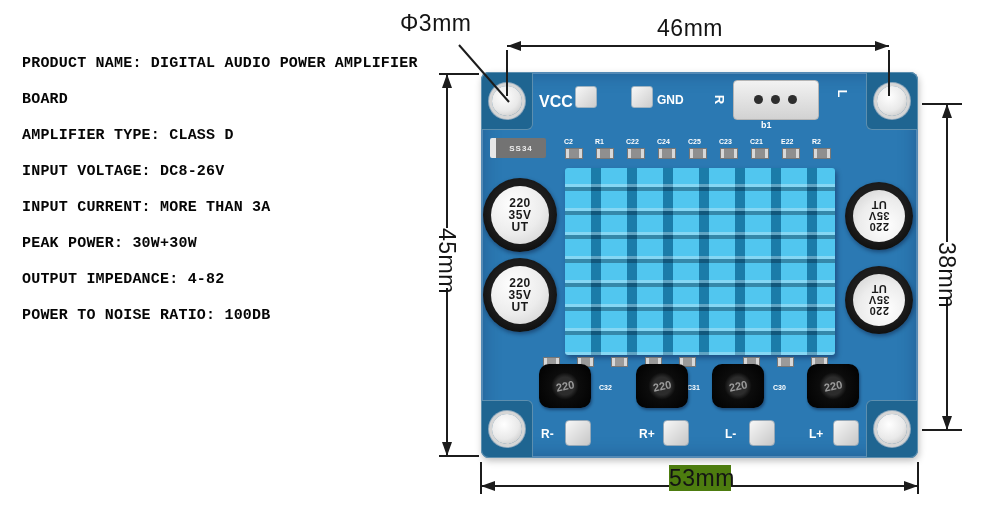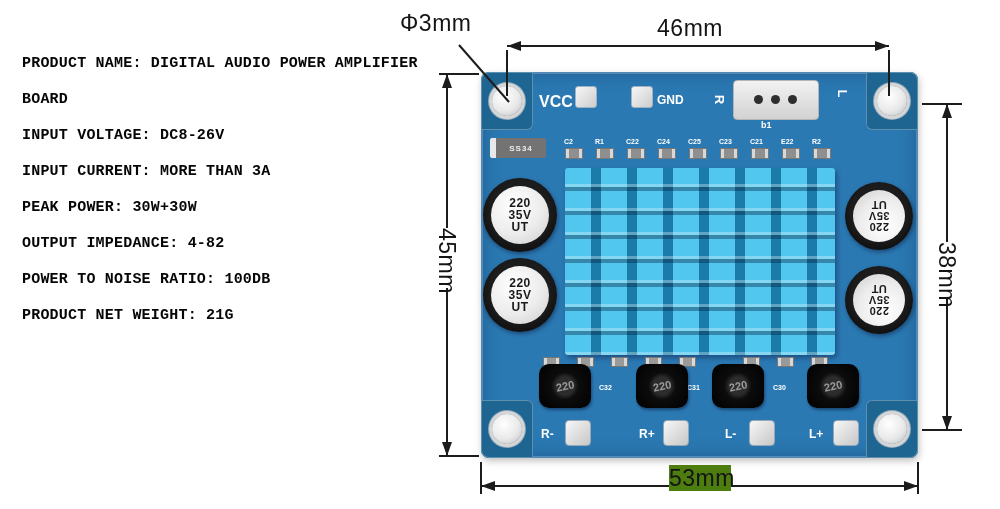--- a/index.html
+++ b/index.html
@@ -131,26 +131,26 @@
     background:linear-gradient(135deg,#f7f7f7,#c7c7c7); border:1px solid #95a8b8;
   }
 </style>
 </head>
 <body>
 
 <div class="stage">
 
   <div class="specs">
     <div class="spec">PRODUCT NAME: DIGITAL AUDIO POWER AMPLIFIER BOARD</div>
+    <div class="spec">AMPLIFIER TYPE: CLASS D</div>
     <div class="spec">INPUT VOLTAGE: DC8-26V</div>
     <div class="spec">INPUT CURRENT: MORE THAN 3A</div>
     <div class="spec">PEAK POWER: 30W+30W</div>
     <div class="spec">OUTPUT IMPEDANCE: 4-82</div>
     <div class="spec">POWER TO NOISE RATIO: 100DB</div>
-    <div class="spec">PRODUCT NET WEIGHT: 21G</div>
   </div>
 
   <div class="board">
 
     <div class="corner tl">
         <div class="hole"></div>
       </div>
     <div class="corner tr">
         <div class="hole"></div>
       </div>

